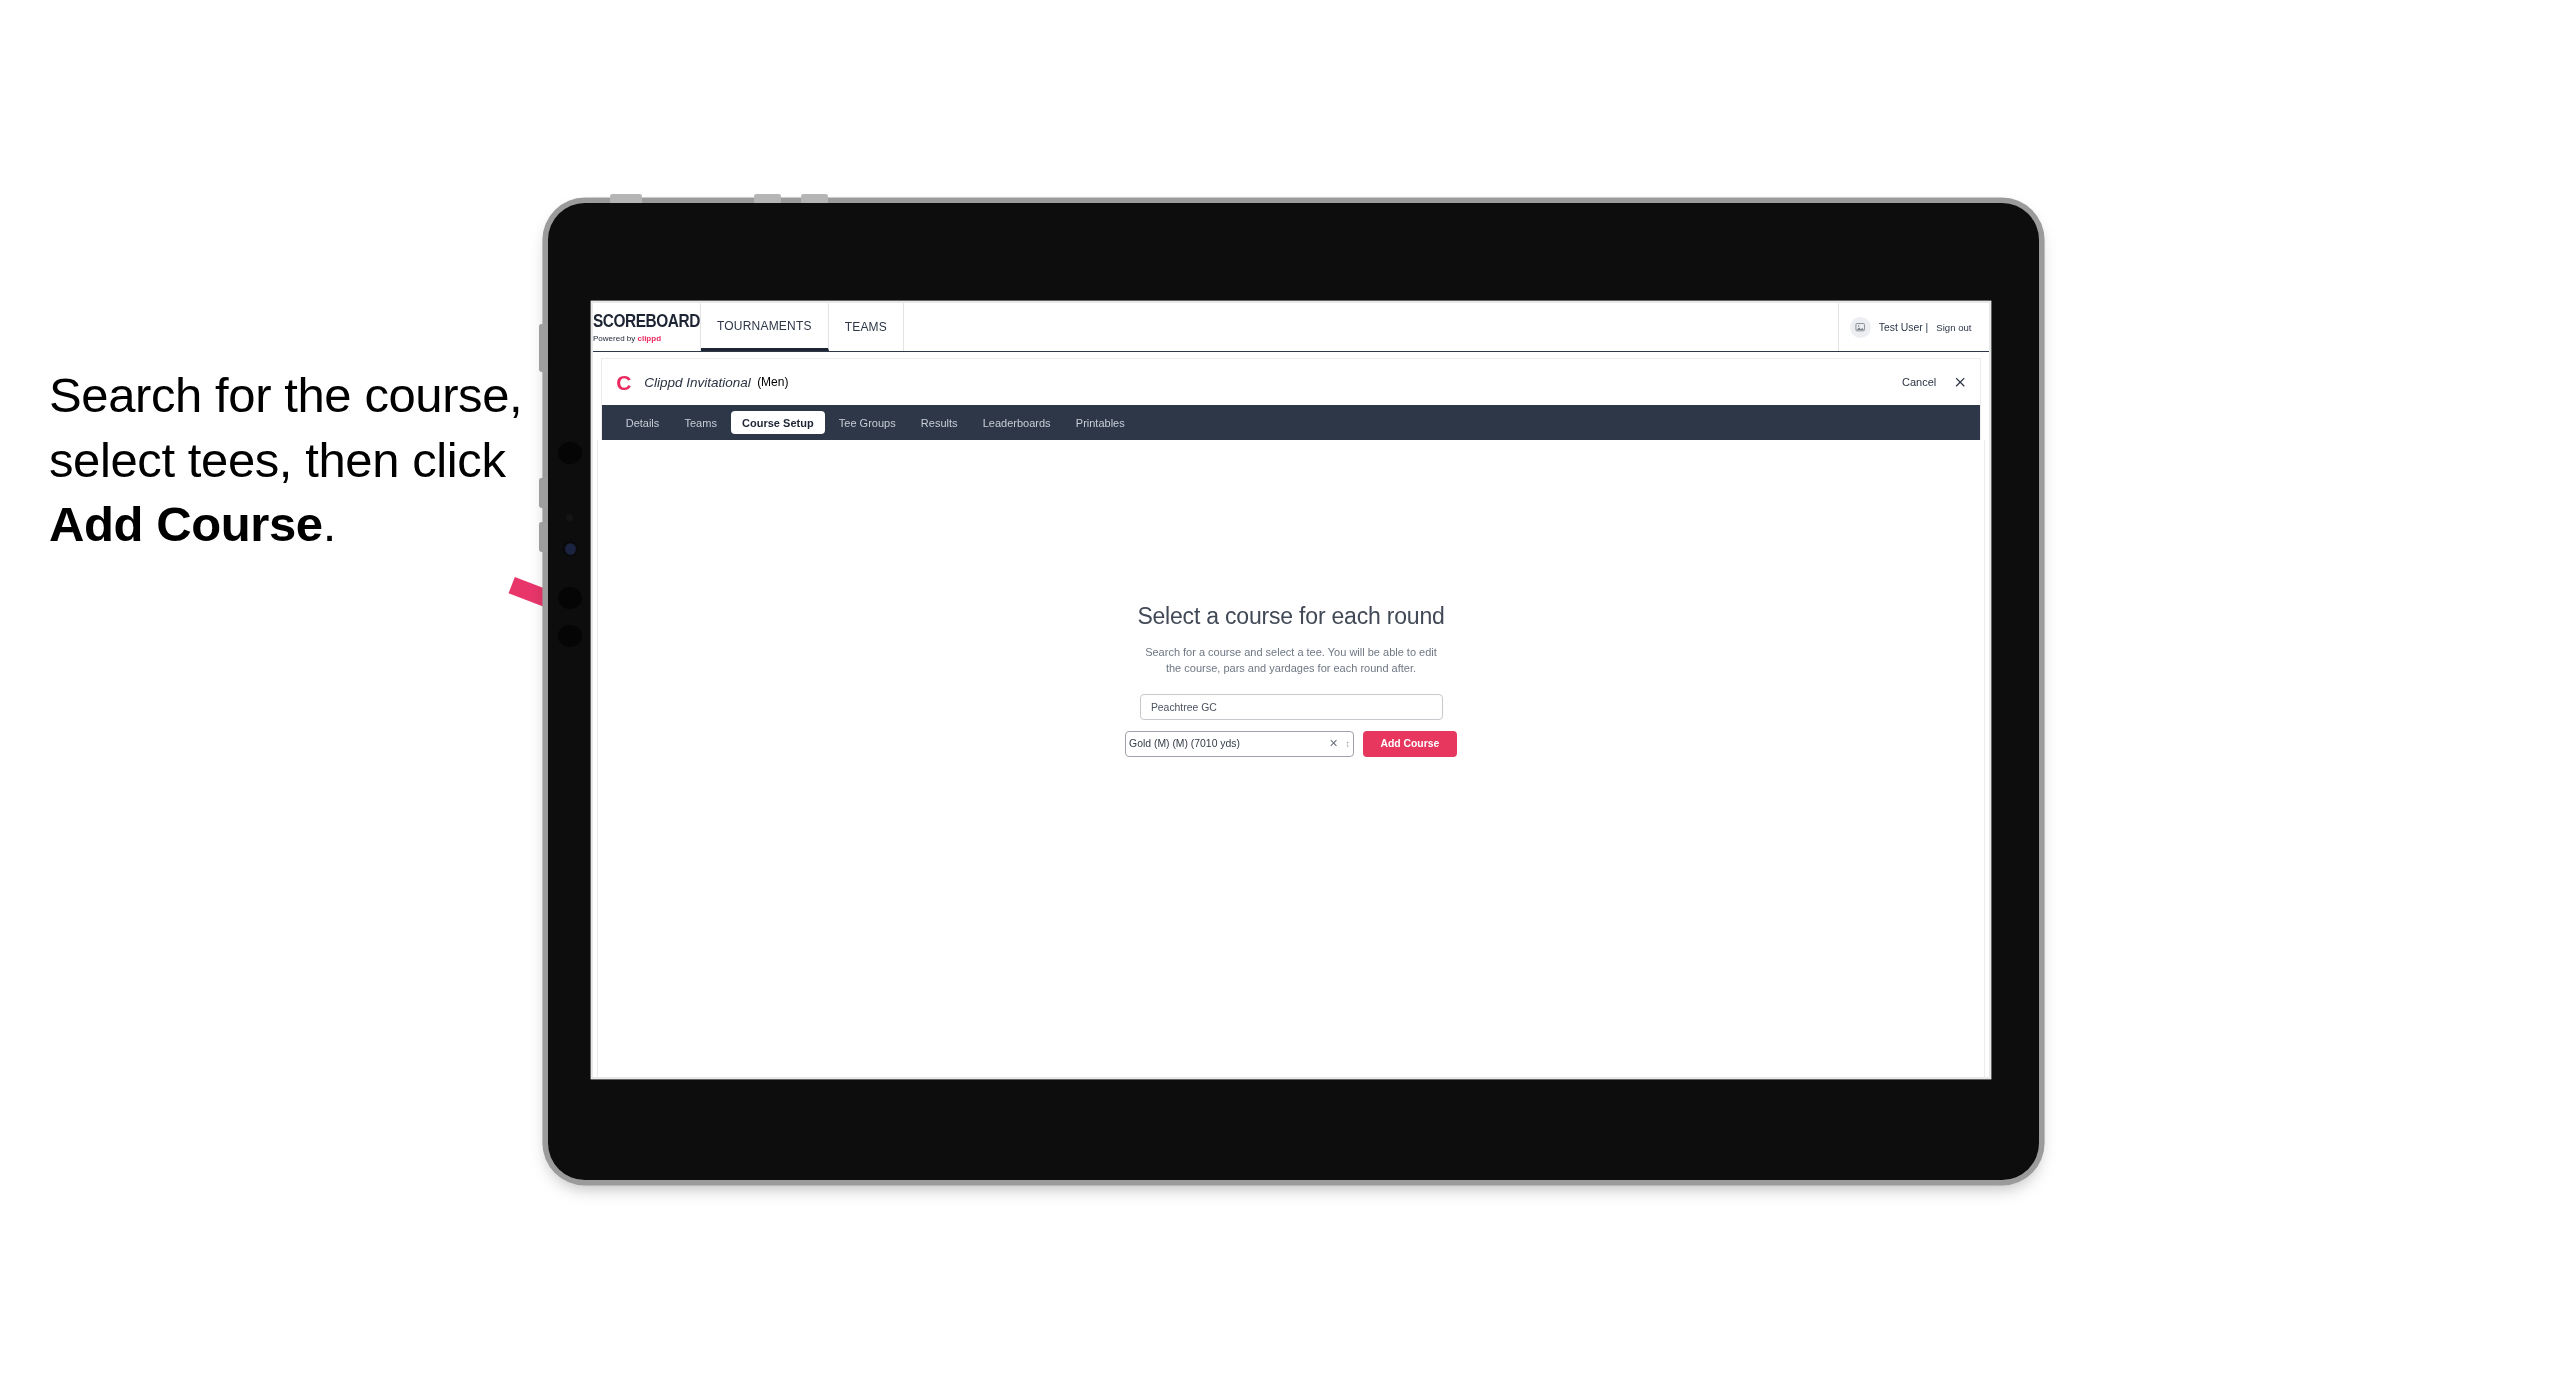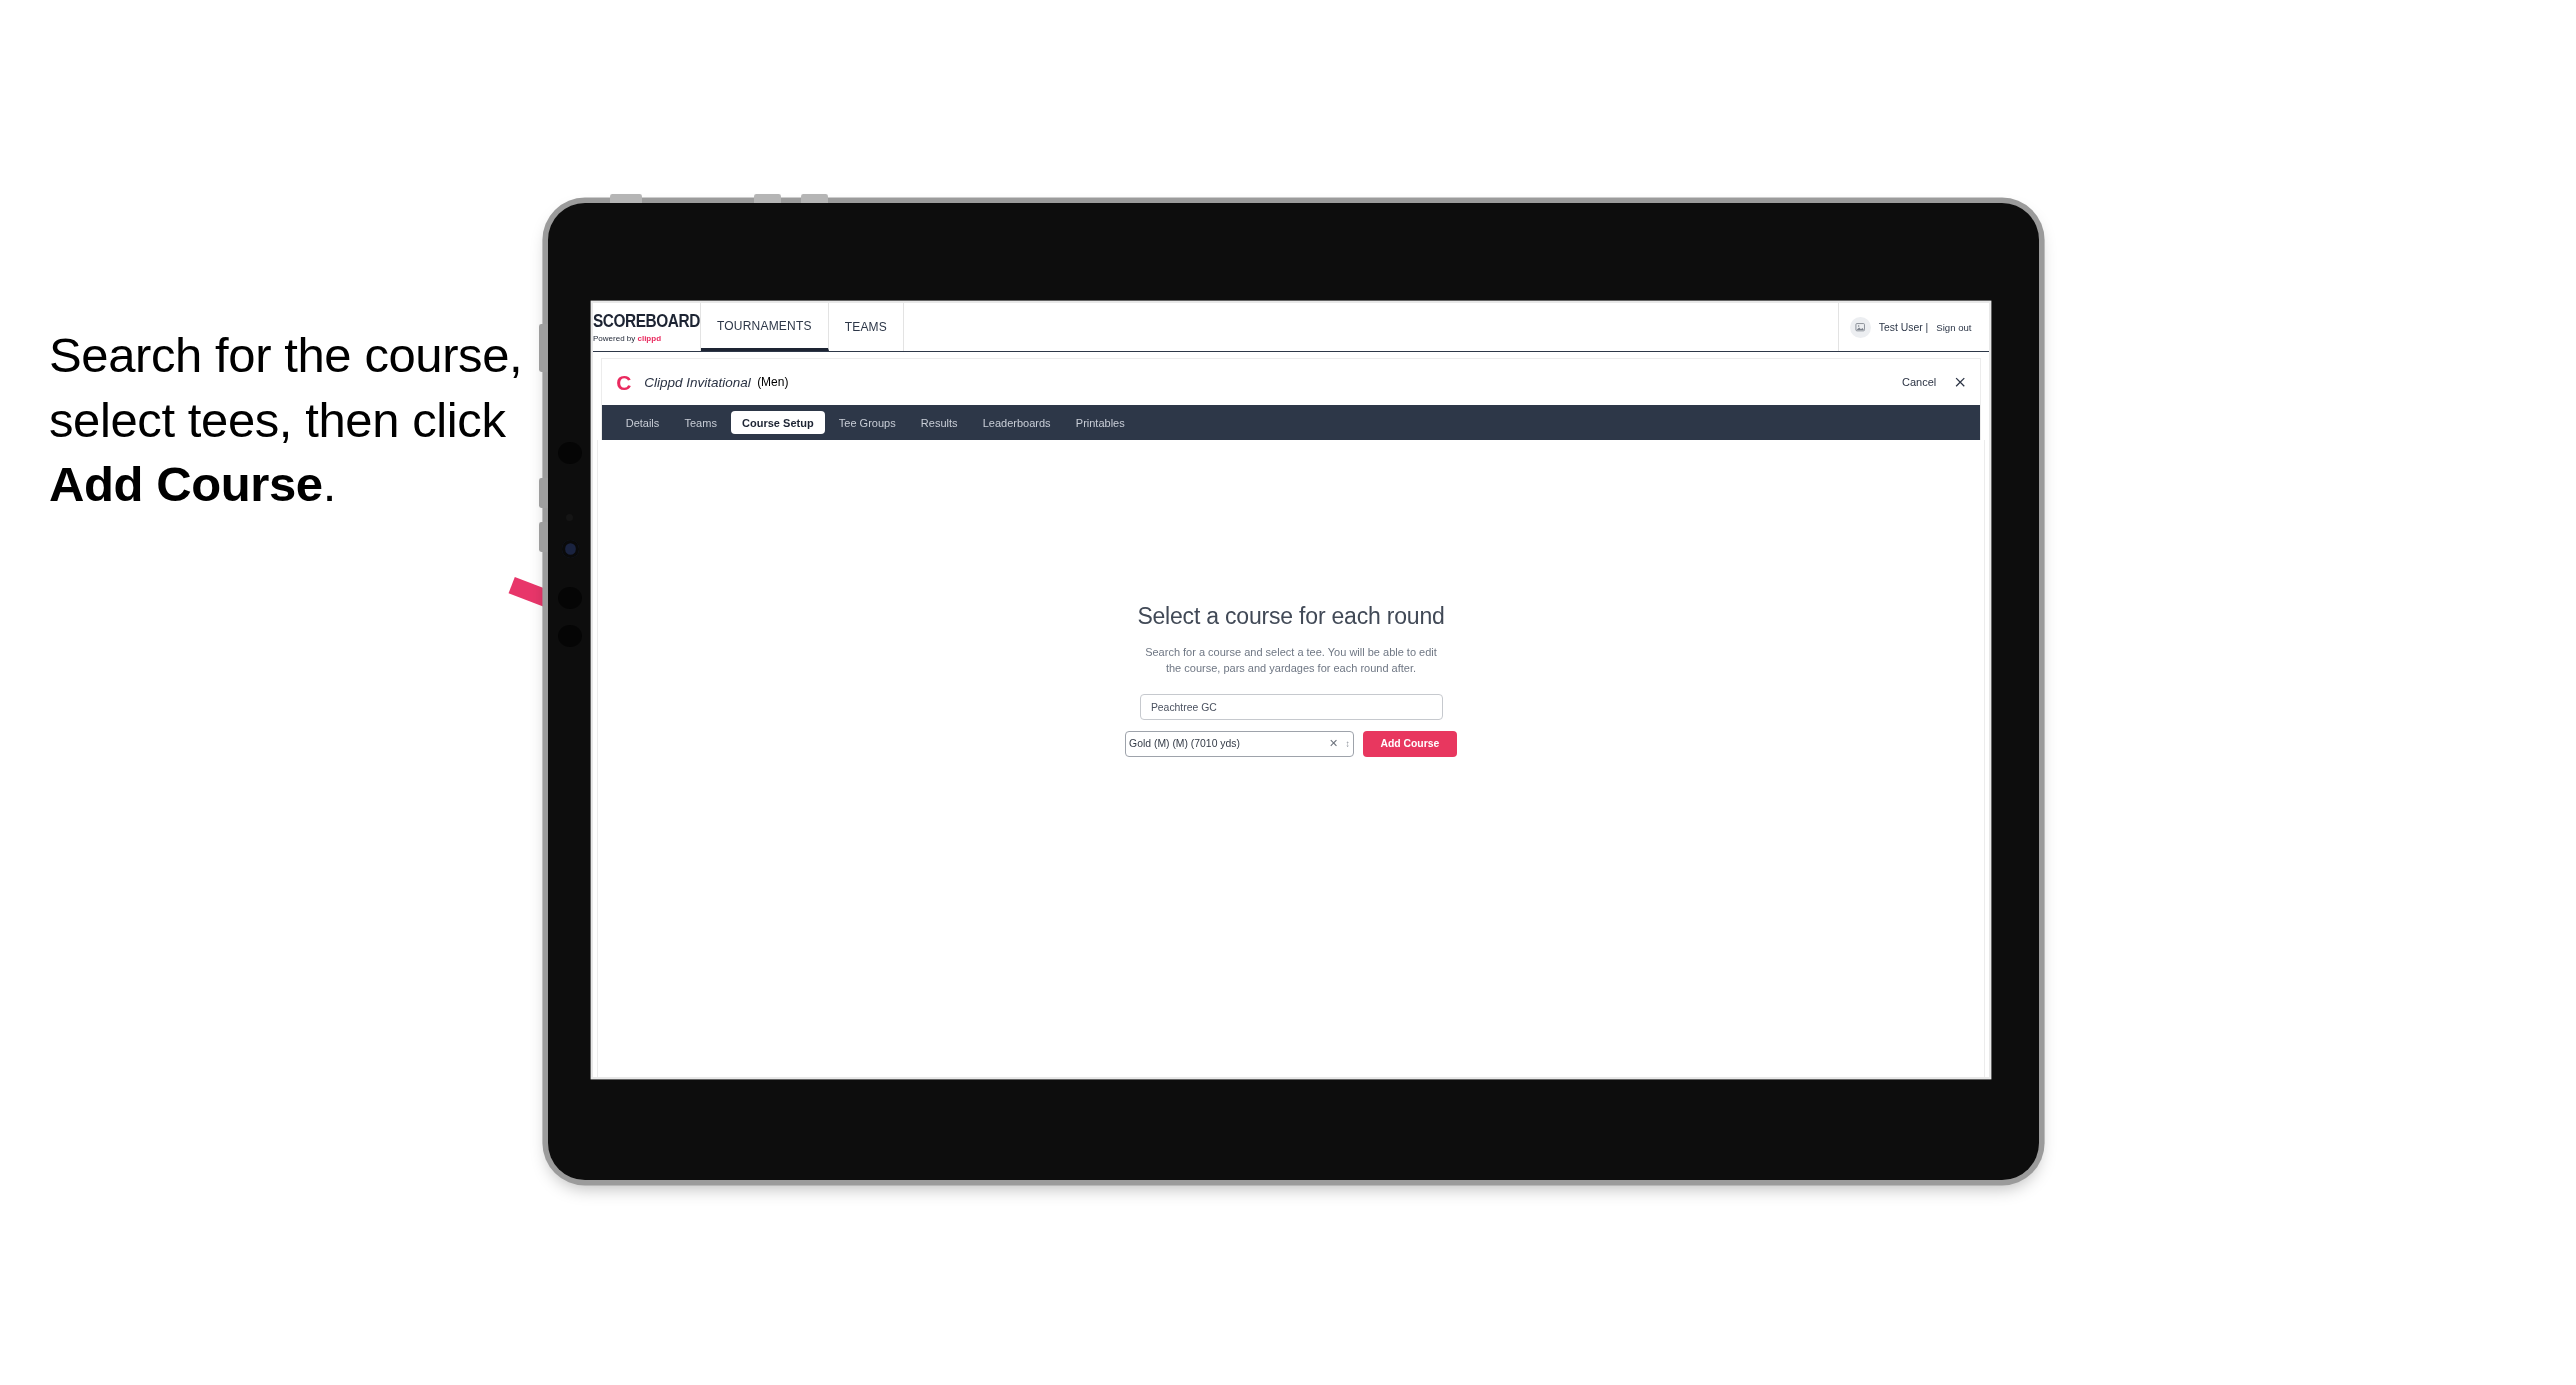--- a/index.html
+++ b/index.html
@@ -26,21 +26,21 @@
     left: 49px;
     top: 323px;
     width: 478px;
   }
   .instr-block {
     font-size: 49px;
     line-height: 1.32;
     color: #000000;
     letter-spacing: -0.4px;
   }
-  .instr-block.first { font-weight: 400; }
+  .instr-block.first { font-weight: 400; margin-top: 40px; }
   .instr-block .bold { font-weight: 700; }
   .instr-note {
     margin-top: 76px;
     font-size: 49px;
     line-height: 1.32;
     font-weight: 700;
     color: #000000;
     letter-spacing: -0.4px;
   }
 

